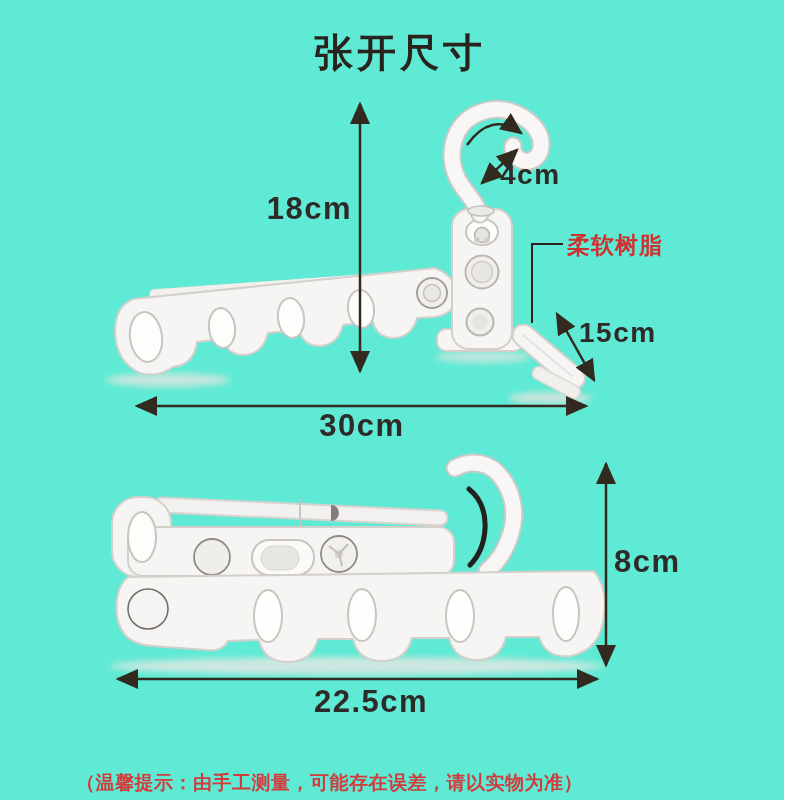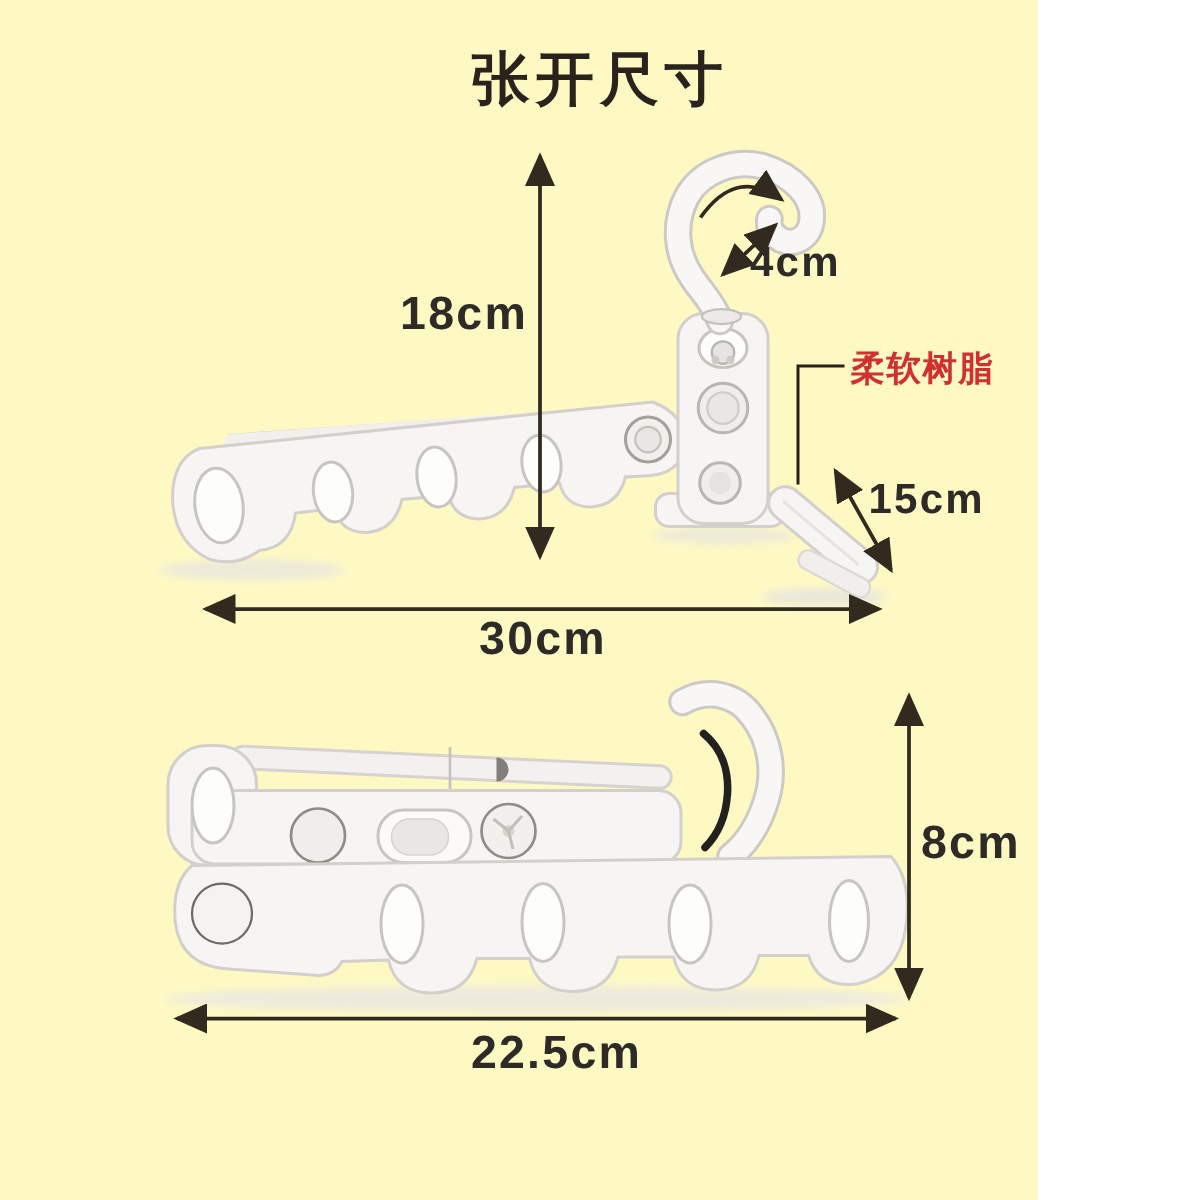--- a/index.html
+++ b/index.html
@@ -1,18 +1,18 @@
 <!DOCTYPE html>
 <html><head>
 <meta charset="utf-8">
 <style>
   html,body{margin:0;padding:0;background:#ffffff;}
   .page{
-    position:relative;width:692px;height:800px;overflow:hidden;
-    background:#fef9c3;font-family:"Liberation Sans",sans-serif;
+    position:relative;width:784px;height:800px;overflow:hidden;
+    background:#5eead4;font-family:"Liberation Sans",sans-serif;
   }
   .title{
     position:absolute;left:0;top:26px;width:800px;text-align:center;
     font-size:39px;font-weight:700;letter-spacing:4px;color:#2a221d;
   }
   .footnote{
     position:absolute;left:76px;top:770px;
     font-size:19px;font-weight:700;letter-spacing:.5px;color:#d23b3b;white-space:nowrap;
   }
   svg{position:absolute;left:0;display:block;}
@@ -158,14 +158,15 @@
 
     <g>
       <line class="dimline" x1="606" y1="464" x2="606" y2="665" marker-start="url(#arrow-b)" marker-end="url(#arrow-b)"></line>
       <text class="dim dim-8" x="614" y="572" text-anchor="start">8cm</text>
 
       <line class="dimline" x1="118" y1="679" x2="597" y2="679" marker-start="url(#arrow-b)" marker-end="url(#arrow-b)"></line>
       <text class="dim dim-225" x="371" y="712" text-anchor="middle">22.5cm</text>
     </g>
   </svg>
 
+  <div class="footnote">（温馨提示：由手工测量，可能存在误差，请以实物为准）</div>
 
 </div>
 
 </body></html>

